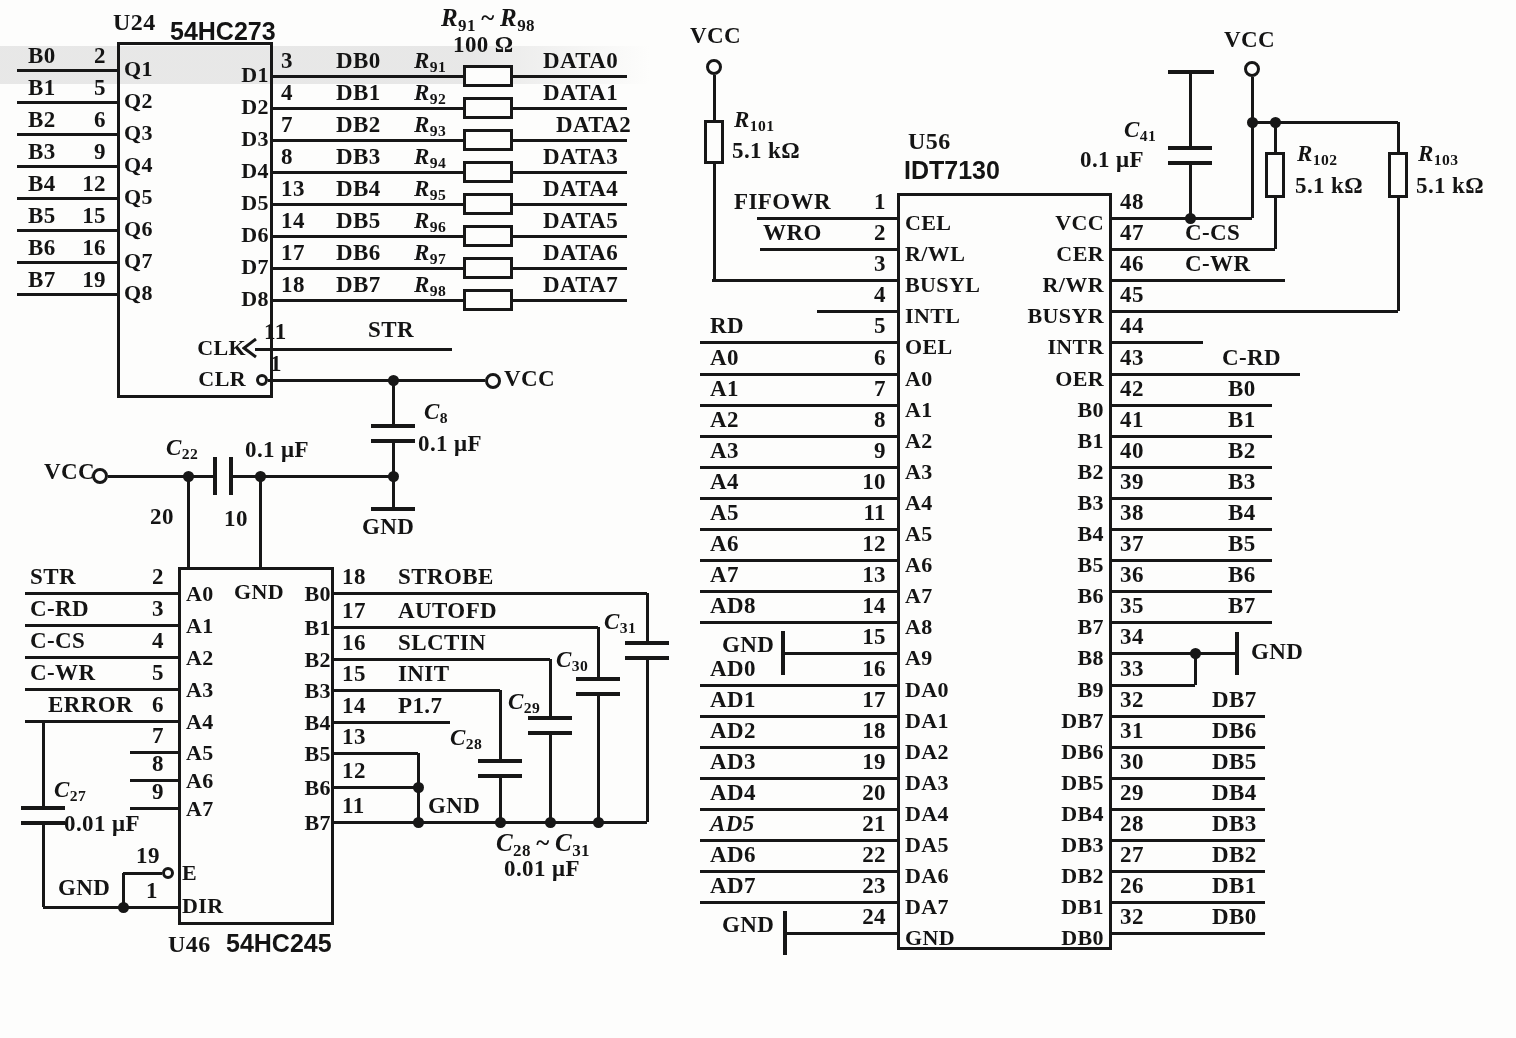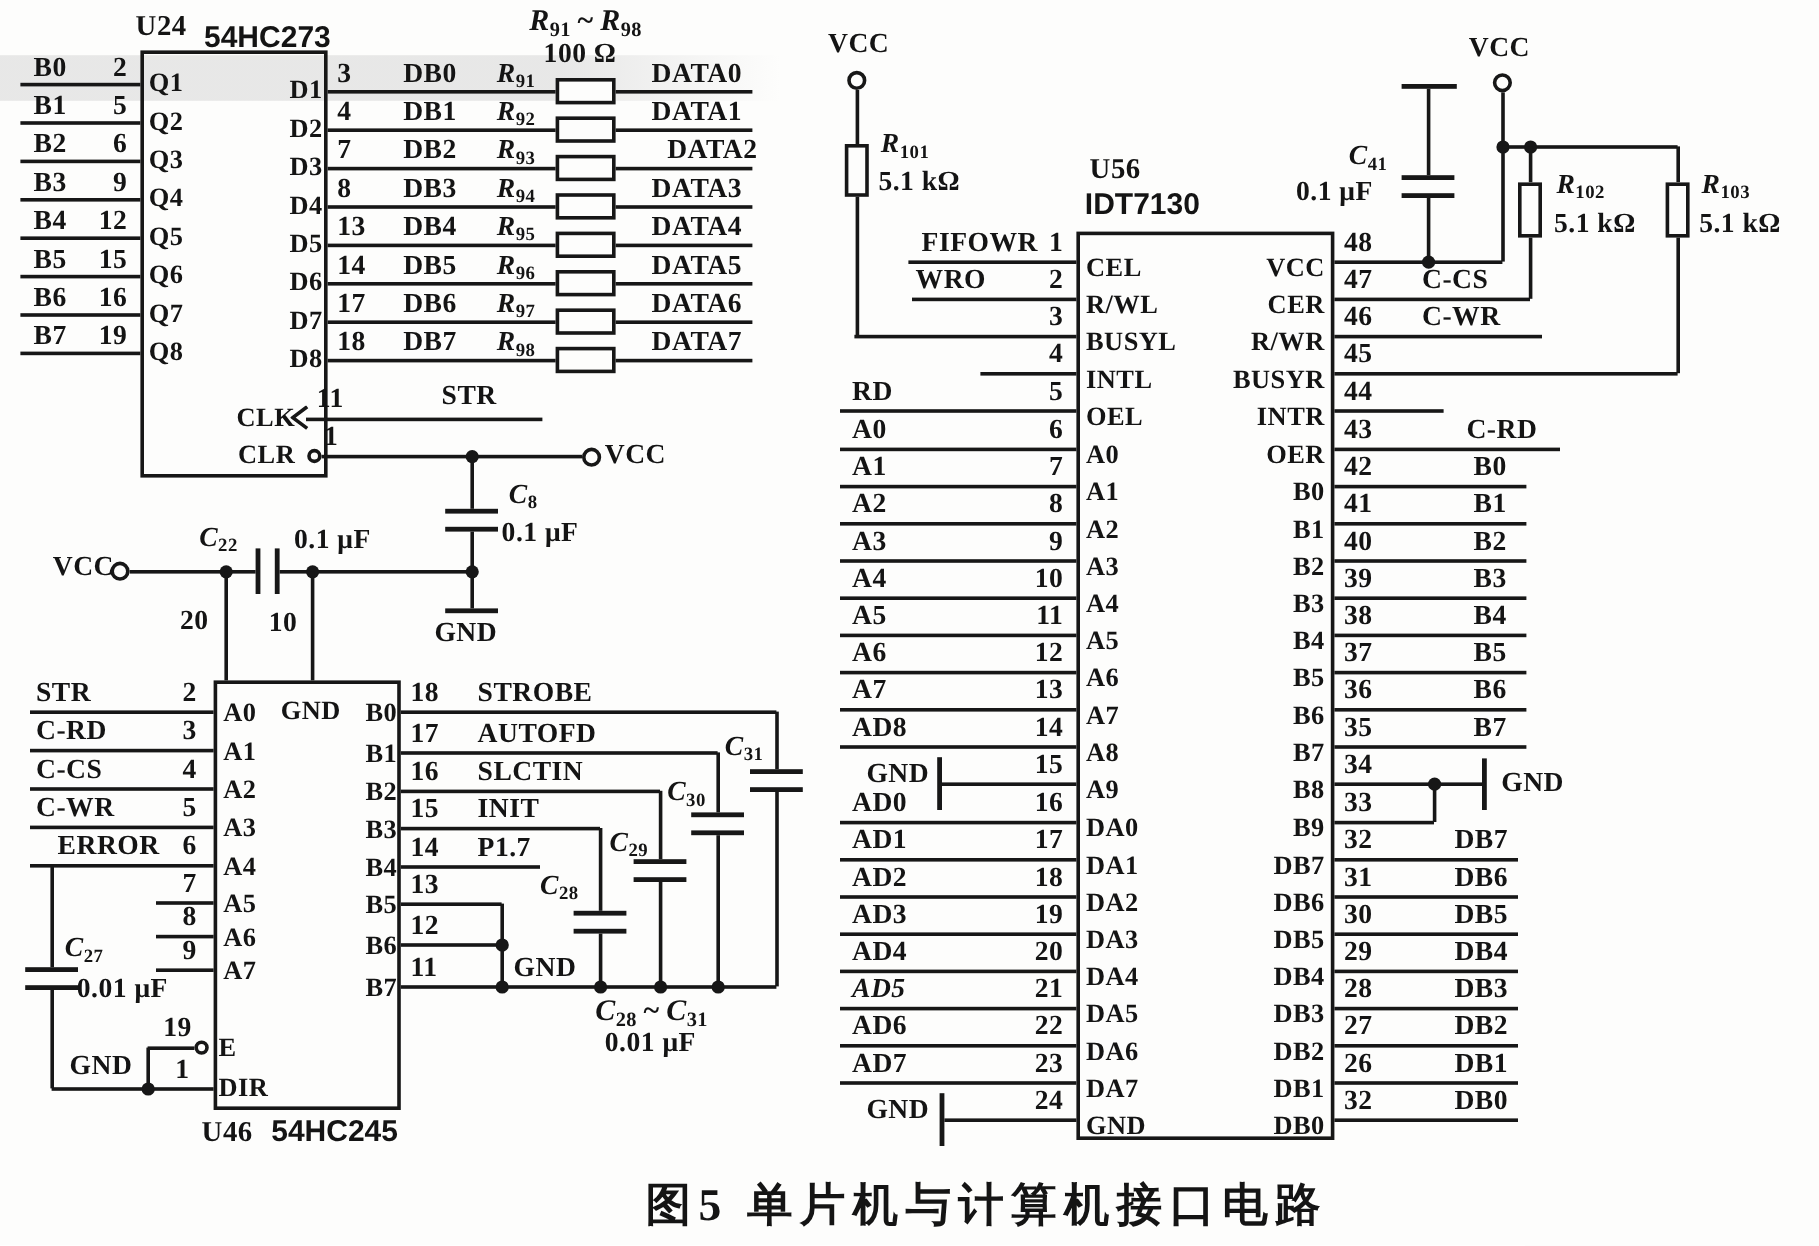--- a/index.html
+++ b/index.html
@@ -18,21 +18,20 @@
   .ttl{font-size:24px;font-weight:700;}
   .part{font-family:"Liberation Sans",sans-serif;font-size:25px;font-weight:700;letter-spacing:0;}
   .grp{font-size:25px;}
   .cap{font-size:38px;font-weight:700;letter-spacing:6px;}
   svg.mark{position:absolute;}
 </style>
 </head>
 <body>
 
 <div id="canvas">
-  <div class="lbl cap" id="caption" style="left:538px;top:986px;">图5  单片机与计算机接口电路</div>
 <div class="band" style="left: 0px; top: 46px; width: 650px; height: 38px; background: linear-gradient(to right, rgb(214, 214, 214) 0%, rgb(214, 214, 214) 72%, rgba(214, 214, 214, 0) 100%); opacity: 0.55;"></div>
     <div class="icbox" style="left: 117px; top: 42px; width: 156px; height: 356px;"></div>
     <div class="lbl ttl" style="top: 10px; left: 113px;">U24</div>
     <div class="lbl part" style="top: 19px; left: 170px;">54HC273</div>
     <div class="wire" style="left: 17px; top: 68.5px; width: 100px; height: 3px;"></div>
     <div class="lbl " style="top: 44px; left: 28px;">B0</div>
     <div class="lbl " style="top: 44px; right: 1410px; text-align: right;">2</div>
     <div class="lbl inlbl" style="top: 58px; left: 124px;">Q1</div>
     <div class="wire" style="left: 17px; top: 100.5px; width: 100px; height: 3px;"></div>
     <div class="lbl " style="top: 76px; left: 28px;">B1</div>
@@ -261,21 +260,21 @@
     <div class="wire" style="left: 41.5px; top: 721px; width: 3px; height: 85px;"></div>
     <div class="plate" style="left: 21px; top: 806px; width: 44px; height: 4px;"></div>
     <div class="plate" style="left: 21px; top: 821px; width: 44px; height: 4px;"></div>
     <div class="wire" style="left: 41.5px; top: 825px; width: 3px; height: 82px;"></div>
     <div class="lbl " style="top: 778px; left: 54px;"><i>C</i><sub>27</sub></div>
     <div class="lbl val" style="top: 812px; left: 64px;">0.01 μF</div>
     <div class="icbox" style="left: 897px; top: 193px; width: 215px; height: 757px;"></div>
     <div class="lbl ttl" style="top: 129px; left: 908px;">U56</div>
     <div class="lbl part" style="top: 158px; left: 904px;">IDT7130</div>
     <div class="wire" style="left: 757px; top: 216.5px; width: 140px; height: 3px;"></div>
-    <div class="lbl " style="top: 190px; left: 768px;">FIFOWR</div>
+    <div class="lbl " style="top: 190px; left: 734px;">FIFOWR</div>
     <div class="lbl " style="top: 190px; right: 630px; text-align: right;">1</div>
     <div class="lbl inlbl" style="top: 212px; left: 905px;">CEL</div>
     <div class="wire" style="left: 760px; top: 247.5px; width: 137px; height: 3px;"></div>
     <div class="lbl " style="top: 221px; left: 763px;">WRO</div>
     <div class="lbl " style="top: 221px; right: 630px; text-align: right;">2</div>
     <div class="lbl inlbl" style="top: 243px; left: 905px;">R/WL</div>
     <div class="wire" style="left: 712px; top: 278.5px; width: 185px; height: 3px;"></div>
     <div class="lbl " style="top: 252px; right: 630px; text-align: right;">3</div>
     <div class="lbl inlbl" style="top: 274px; left: 905px;">BUSYL</div>
     <div class="wire" style="left: 817px; top: 309.5px; width: 80px; height: 3px;"></div>

